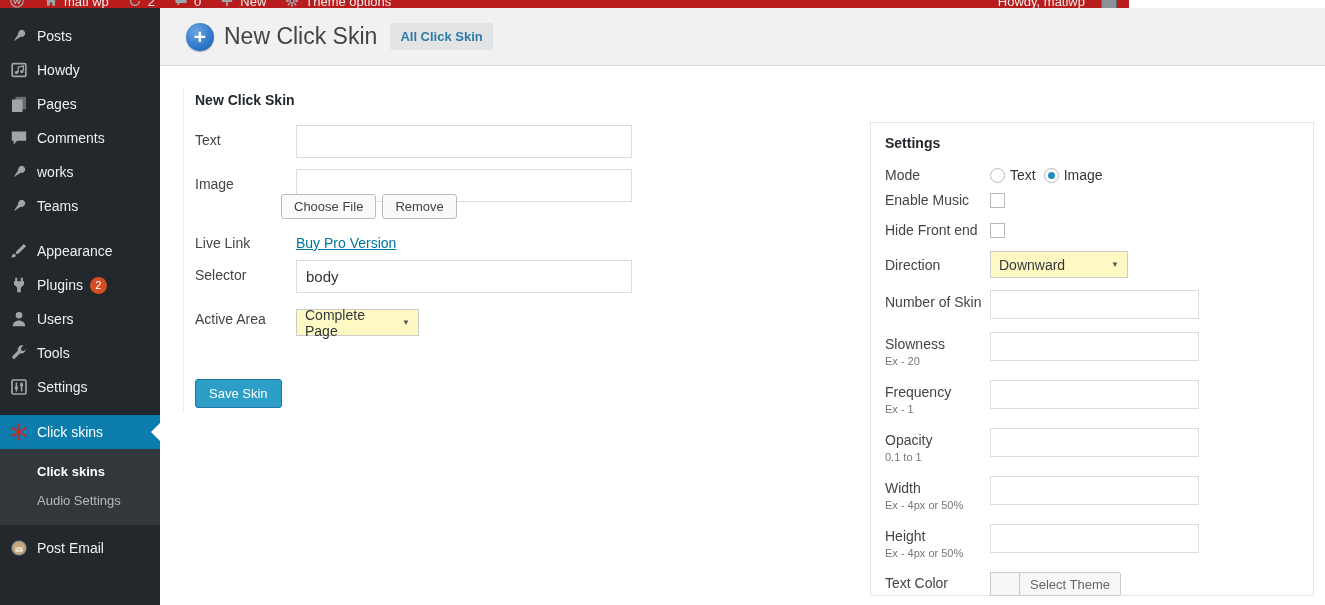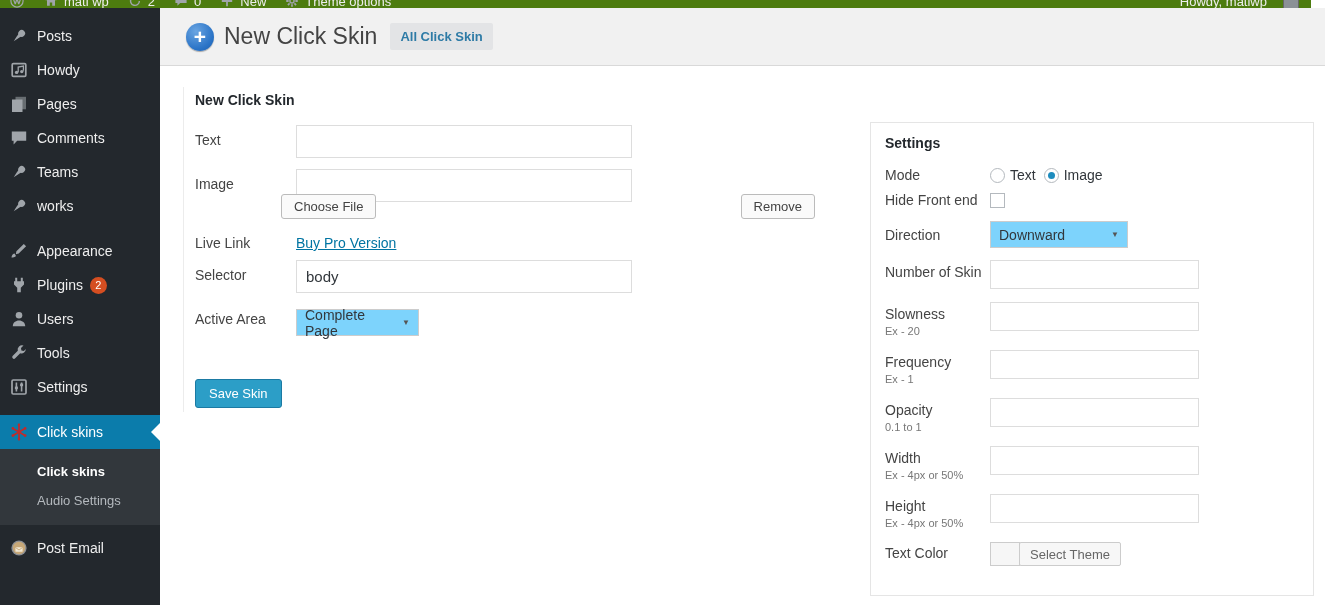--- a/index.html
+++ b/index.html
@@ -6,22 +6,22 @@
   html,body { width:1325px; height:605px; }
   body {
     font-family:"Liberation Sans","DejaVu Sans",sans-serif;
     font-size:13px; color:#444; background:#fff;
     position:relative; overflow:hidden;
   }
   .sprite { position:absolute; width:0; height:0; overflow:hidden; }
   .icon { width:20px; height:20px; display:block; }
 
   
-  .adminbar { position:absolute; top:0; left:0; width:1311px; height:8px;
-    background:#4d7c0f; overflow:hidden; z-index:60; }
+  .adminbar { position:absolute; top:0; left:0; width:1129px; height:8px;
+    background:#b91c1c; overflow:hidden; z-index:60; }
   .adminbar-inner { display:flex; align-items:center; height:28px; margin-top:-13px;
     color:#eee; font-size:13px; }
   .ab-item { display:flex; align-items:center; gap:5px; padding:0 9px; height:28px; cursor:pointer; }
   .ab-item .icon { width:16px; height:16px; color:#a0a5aa; }
   .ab-right { margin-left:auto; display:flex; align-items:center; gap:7px; padding-right:12px; }
   .ab-avatar { width:16px; height:16px; background:#8b9196; border:1px solid #666; }
 
   
   .sidebar { position:absolute; top:8px; left:0; width:160px; height:597px;
     background:#23282d; color:#eee; font-size:14px; z-index:50; }
@@ -55,27 +55,27 @@
   .main { position:absolute; top:59px; left:0; right:0; bottom:0; background:#fff; }
   .form-edge { position:absolute; left:23px; top:20px; width:1px; height:325px; background:#ececec; }
 
   
   .form-area { position:absolute; left:35px; top:25px; width:620px; }
   .form-heading { font-size:14px; font-weight:bold; color:#23282d; margin-bottom:17px; }
   .frow { display:flex; margin-bottom:11px; }
   .frow-label { width:101px; flex:none; font-size:14px; color:#444; padding-top:7px; }
   .text-input { width:336px; height:33px; border:1px solid #ddd; background:#fff;
     font-size:15px; color:#32373c; padding:0 9px; font-family:inherit; }
-  .file-row { margin:-8px 0 14px 86px; display:flex; gap:6px;justify-content:space-between; }
+  .file-row { margin:-8px 0 14px 86px; display:flex; gap:6px; }
   .file-btn { background:#fafafa; border:1px solid #bbb; border-radius:3px; height:25px;
     padding:0 12px; font-size:13px; color:#444; cursor:pointer; font-family:inherit; }
   .live-row { margin-bottom:9px; }
   .live-row .frow-label { padding-top:2px; }
   .pro-link { color:#0074a2; text-decoration:underline; font-size:14px; padding-top:2px; cursor:pointer; }
-  .select { border:1px solid #ccc; background:#7dd3fc; height:27px; display:inline-flex;
+  .select { border:1px solid #ccc; background:#fef9c3; height:27px; display:inline-flex;
     align-items:center; justify-content:space-between; padding:4px 8px; font-size:14px;
     color:#32373c; cursor:pointer; }
   .caret { font-size:8px; color:#555; margin-left:8px; }
   .aa-select { width:123px; margin-top:5px; }
   .save-btn { margin-top:32px; background:#2c9ec7; border:1px solid #1b7aa3; border-radius:3px;
     color:#fff; font-size:13px; height:29px; padding:0 13px; cursor:pointer; font-family:inherit; }
 
   
   .panel { position:absolute; left:710px; top:55px; width:444px; height:474px;
     border:1px solid #e5e5e5; background:#fff; padding:12px 14px; }
@@ -281,29 +281,29 @@
         </svg>
       </span>
     <span class="menu-label">Comments</span>
   </div>
   <div class="menu-item">
     <span class="menu-icon">
         <svg class="icon">
           <use href="#i-pin"></use>
         </svg>
       </span>
+    <span class="menu-label">works</span>
+  </div>
+  <div class="menu-item">
+    <span class="menu-icon">
+        <svg class="icon">
+          <use href="#i-pin"></use>
+        </svg>
+      </span>
     <span class="menu-label">Teams</span>
-  </div>
-  <div class="menu-item">
-    <span class="menu-icon">
-        <svg class="icon">
-          <use href="#i-pin"></use>
-        </svg>
-      </span>
-    <span class="menu-label">works</span>
   </div>
   <div class="menu-gap"></div>
   <div class="menu-item">
     <span class="menu-icon">
         <svg class="icon">
           <use href="#i-brush"></use>
         </svg>
       </span>
     <span class="menu-label">Appearance</span>
   </div>
@@ -428,20 +428,24 @@
             <span class="radio"></span>
             <span>Text</span>
           </span>
           <span class="radio-opt">
             <span class="radio checked"></span>
             <span>Image</span>
           </span>
         </div>
       </div>
 
+      <div class="srow cb-row">
+        <div class="srow-label">Enable Music</div>
+        <span class="checkbox"></span>
+      </div>
 
       <div class="srow cb-row">
         <div class="srow-label">Hide Front end</div>
         <span class="checkbox"></span>
       </div>
 
       <div class="srow dir-row">
         <div class="srow-label" style="padding-top:6px;">Direction</div>
         <div class="select dir-select">
           <span>Downward</span>

